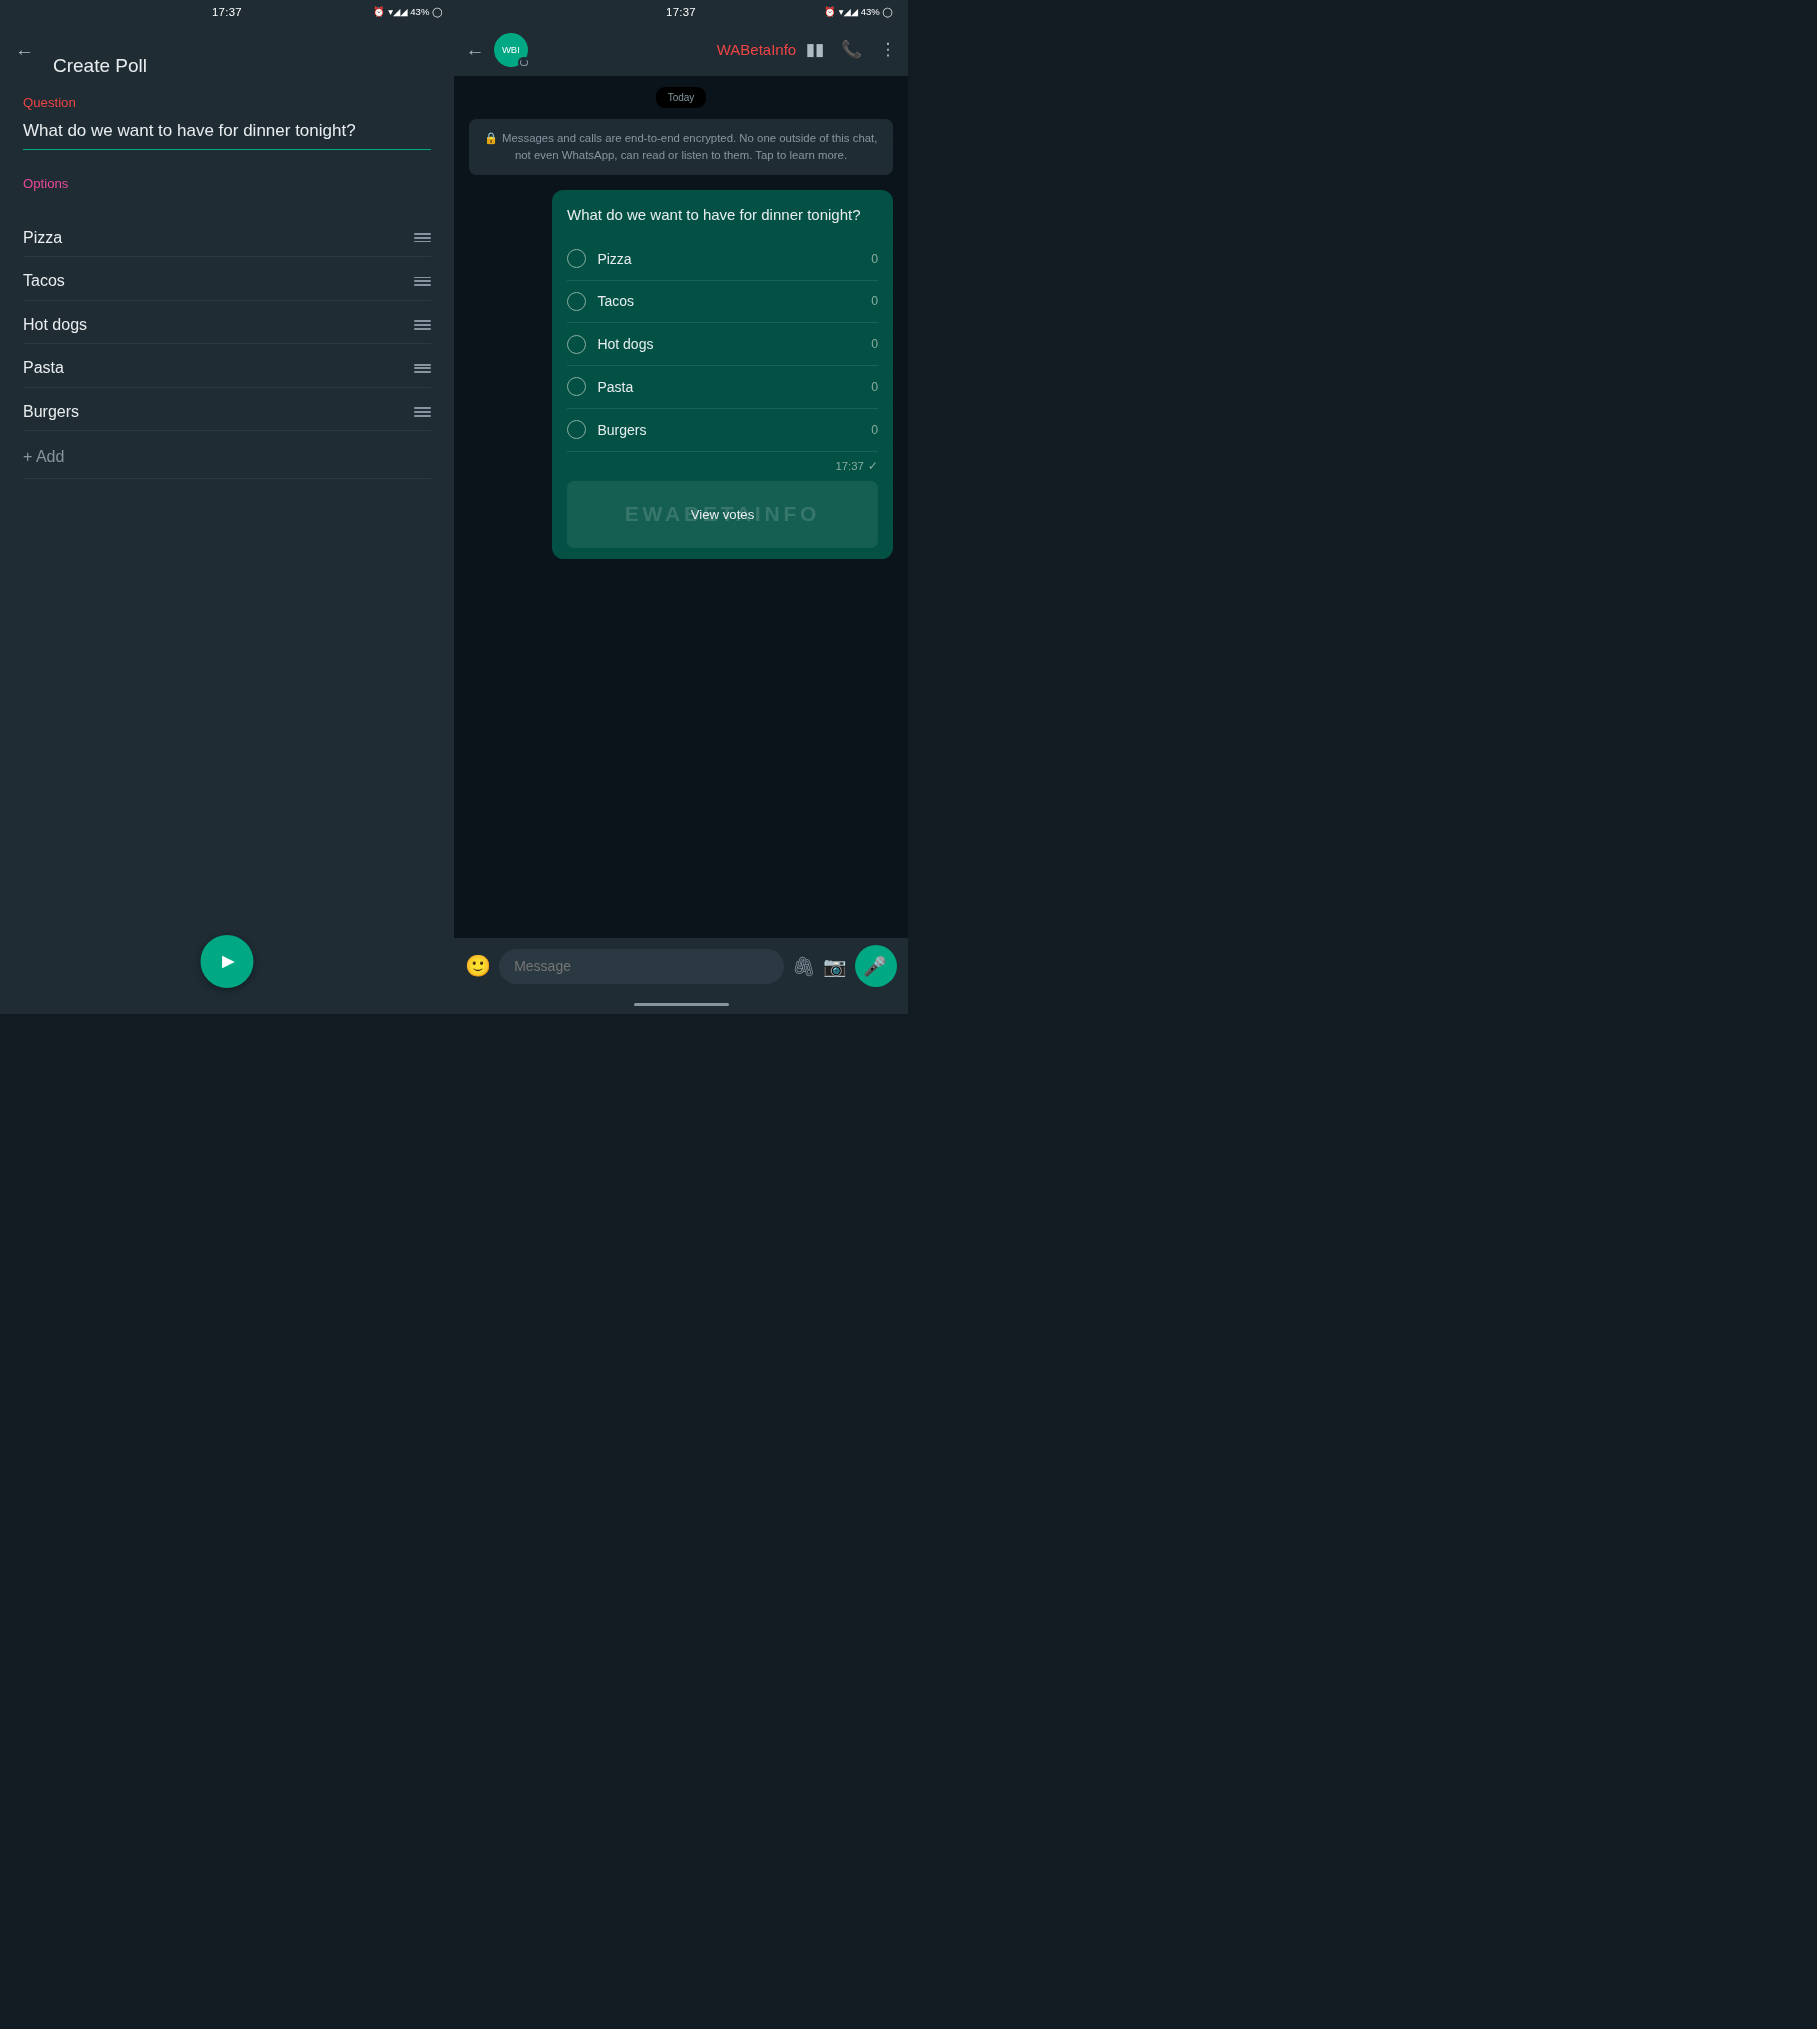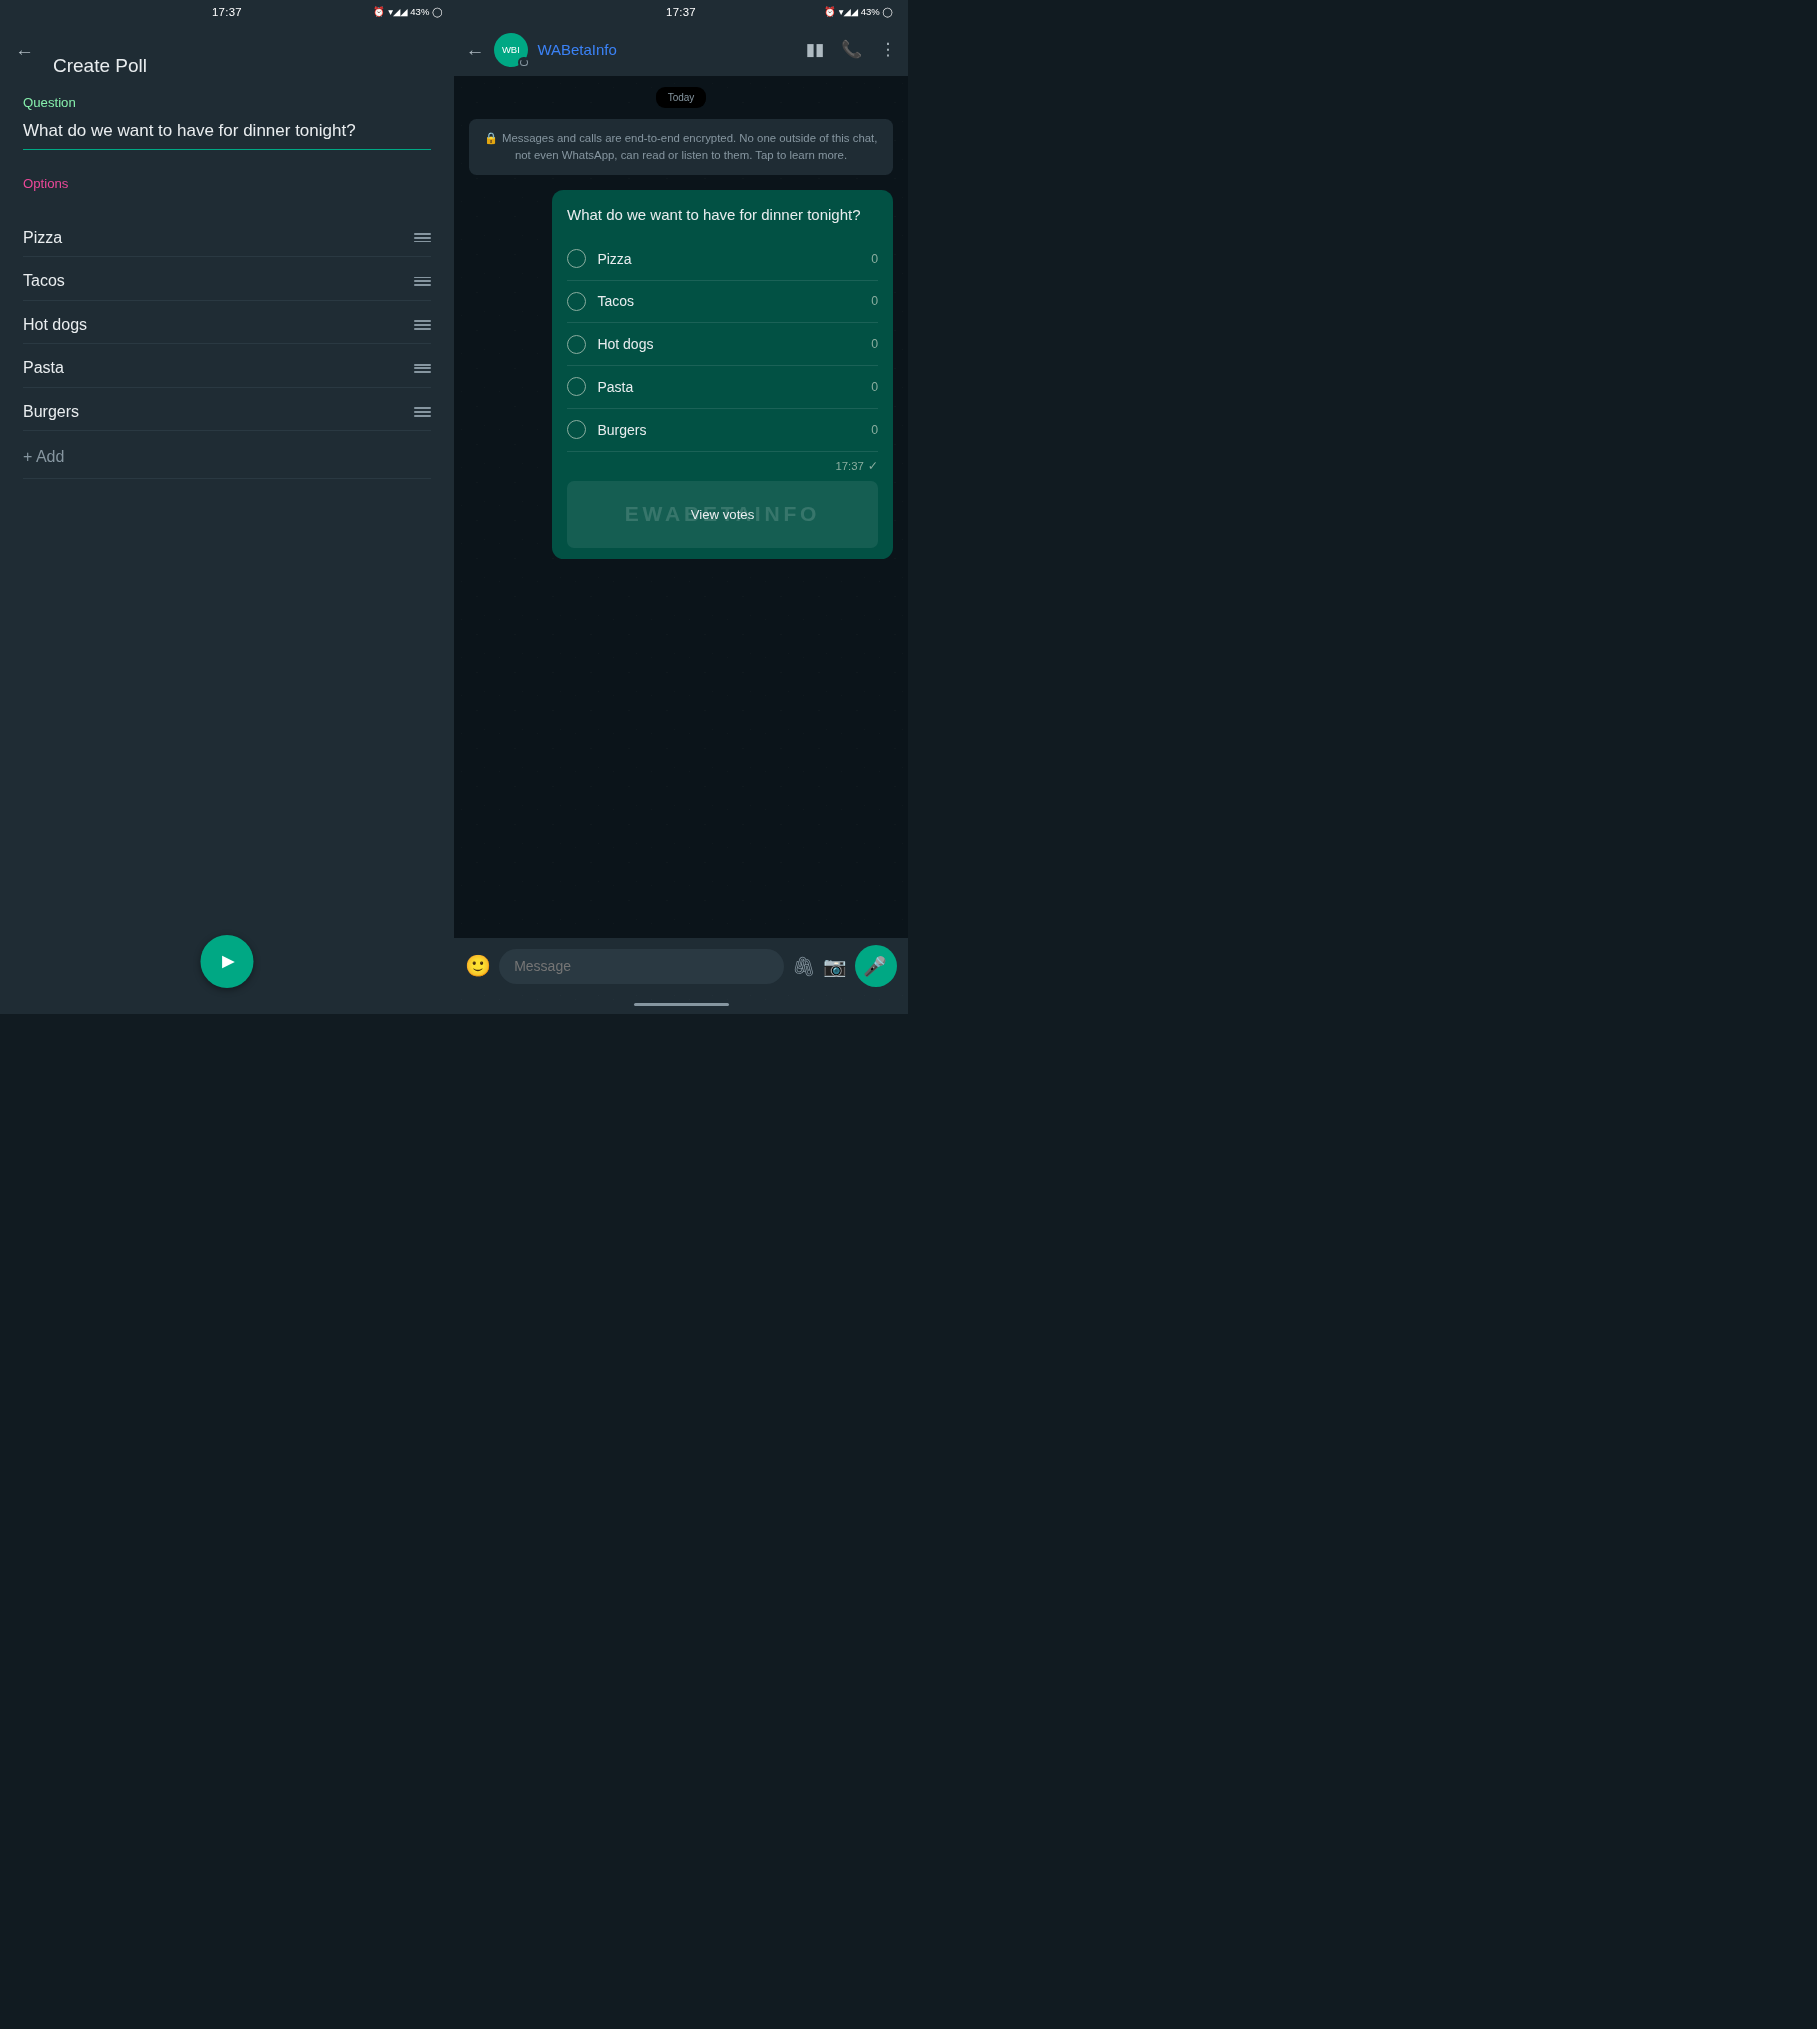--- a/index.html
+++ b/index.html
@@ -65,21 +65,21 @@
       margin-top: 32px;
     }
 
     .poll-content {
       flex: 1;
       padding: 19px 23px;
       overflow-y: auto;
     }
 
     .question-label {
-      color: #86efac;
+      color: #ef4444;
       font-size: 13.2px;
       margin-bottom: 7.6px;
     }
 
     .question-input {
       width: 100%;
       background: transparent;
       border: none;
       border-bottom: 1.9px solid #00a884;
       color: #e9edef;
@@ -231,23 +231,24 @@
     }
     .avatar-badge-inner {
       width: 7.6px;
       height: 7.6px;
       border-radius: 50%;
       border: 1.4px solid #8696a0;
       border-top-color: transparent;
     }
     .contact-name {
       flex: 1;
-      color: #3b82f6;
+      color: #ef4444;
       font-size: 15px;
       font-weight: 500;
+      text-align: right;
     }
     .header-actions {
       display: flex;
       gap: 17px;
       align-items: center;
     }
     .header-action-icon {
       color: #aebac1;
       font-size: 17px;
       cursor: pointer;

